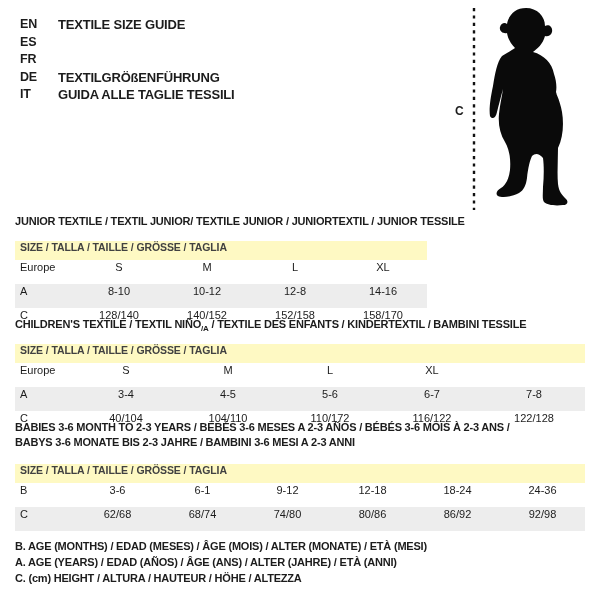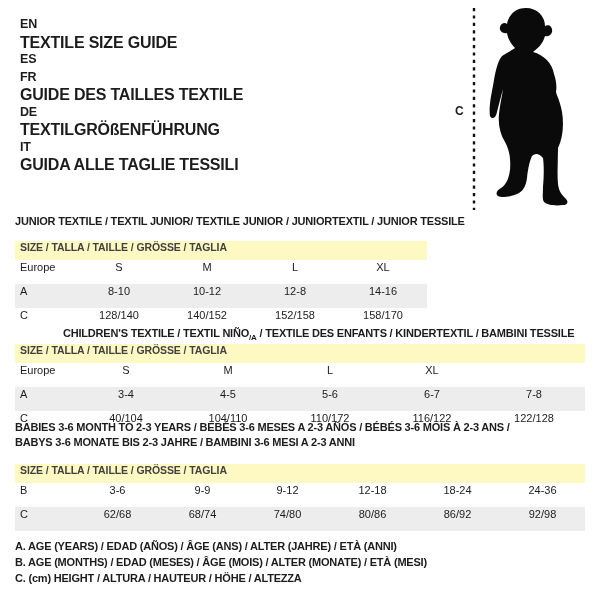--- a/index.html
+++ b/index.html
@@ -4,23 +4,23 @@
 <style>
   html,body{margin:0;padding:0;}
   body{
     width:600px;height:600px;background:#ffffff;position:relative;
     font-family:"Liberation Sans", sans-serif;color:#1c1c1c;overflow:hidden;
   }
   .abs{position:absolute;}
 
   
   .lang-block{left:20px;top:16px;}
-  .lang-row{display:flex;line-height:17.5px;flex-direction:column;}
+  .lang-row{display:flex;line-height:17.5px;}
   .lang-code{width:38px;font-size:12.5px;font-weight:700;letter-spacing:-0.2px;}
-  .lang-title{font-size:16px;font-weight:700;letter-spacing:-0.2px;}
+  .lang-title{font-size:13px;font-weight:700;letter-spacing:-0.2px;}
 
   
   .figure-svg{left:450px;top:4px;}
   .figure-label{left:455px;top:104px;font-size:12px;font-weight:700;}
 
   
   .tbl-title{left:15px;font-size:11px;font-weight:700;letter-spacing:-0.2px;line-height:15px;white-space:nowrap;}
   .tbl-title sub{font-size:8px;}
   .tbl{left:15px;}
   .tbl-head{
@@ -45,21 +45,20 @@
 <div class="abs lang-block">
   <div class="lang-row">
     <span class="lang-code">EN</span>
     <span class="lang-title">TEXTILE SIZE GUIDE</span>
   </div>
   <div class="lang-row">
     <span class="lang-code">ES</span>
   </div>
   <div class="lang-row">
     <span class="lang-code">FR</span>
-    <span class="lang-title">GUIDE DES TAILLES TEXTILE</span>
   </div>
   <div class="lang-row">
     <span class="lang-code">DE</span>
     <span class="lang-title">TEXTILGRÖßENFÜHRUNG</span>
   </div>
   <div class="lang-row">
     <span class="lang-code">IT</span>
     <span class="lang-title">GUIDA ALLE TAGLIE TESSILI</span>
   </div>
 </div>
@@ -128,21 +127,21 @@
   </div>
   <div class="row t-cols-4">
     <span class="lab">C</span>
     <span class="cell">128/140</span>
     <span class="cell">140/152</span>
     <span class="cell">152/158</span>
     <span class="cell">158/170</span>
   </div>
 </div>
 
-<div class="abs tbl-title" style="top:326px;margin-left:48px;"><span>CHILDREN'S TEXTILE / TEXTIL NIÑO</span><sub>/A</sub><span> / TEXTILE DES ENFANTS / KINDERTEXTIL / BAMBINI TESSILE</span></div>
+<div class="abs tbl-title" style="top:317px;"><span>CHILDREN'S TEXTILE / TEXTIL NIÑO</span><sub>/A</sub><span> / TEXTILE DES ENFANTS / KINDERTEXTIL / BAMBINI TESSILE</span></div>
 <div class="abs tbl" style="top:344px;width:570px;">
   <div class="tbl-head">SIZE / TALLA / TAILLE / GRÖSSE / TAGLIA</div>
   <div class="row t-cols-5">
     <span class="lab">Europe</span>
     <span class="cell">S</span>
     <span class="cell">M</span>
     <span class="cell">L</span>
     <span class="cell">XL</span>
   </div>
   <div class="row t-cols-5 striped">
@@ -165,34 +164,34 @@
 
 <div class="abs tbl-title" style="top:420px;">
   <div>BABIES 3-6 MONTH TO 2-3 YEARS / BEBÉS 3-6 MESES A 2-3 AÑOS / BÉBÉS 3-6 MOIS À 2-3 ANS /</div>
   <div>BABYS 3-6 MONATE BIS 2-3 JAHRE / BAMBINI 3-6 MESI A 2-3 ANNI</div>
 </div>
 <div class="abs tbl" style="top:464px;width:570px;">
   <div class="tbl-head">SIZE / TALLA / TAILLE / GRÖSSE / TAGLIA</div>
   <div class="row t-cols-6">
     <span class="lab">B</span>
     <span class="cell">3-6</span>
-    <span class="cell">9-9</span>
+    <span class="cell">6-1</span>
     <span class="cell">9-12</span>
     <span class="cell">12-18</span>
     <span class="cell">18-24</span>
     <span class="cell">24-36</span>
   </div>
   <div class="row t-cols-6 striped">
     <span class="lab">C</span>
     <span class="cell">62/68</span>
     <span class="cell">68/74</span>
     <span class="cell">74/80</span>
     <span class="cell">80/86</span>
     <span class="cell">86/92</span>
     <span class="cell">92/98</span>
   </div>
 </div>
 
 <div class="abs notes">
+  <div class="note-line">B. AGE (MONTHS) / EDAD (MESES) / ÂGE (MOIS) / ALTER (MONATE) / ETÀ (MESI)</div>
   <div class="note-line">A. AGE (YEARS) / EDAD (AÑOS) / ÂGE (ANS) / ALTER (JAHRE) / ETÀ (ANNI)</div>
-  <div class="note-line">B. AGE (MONTHS) / EDAD (MESES) / ÂGE (MOIS) / ALTER (MONATE) / ETÀ (MESI)</div>
   <div class="note-line">C. (cm) HEIGHT / ALTURA / HAUTEUR / HÖHE / ALTEZZA</div>
 </div>
 
 </body></html>

